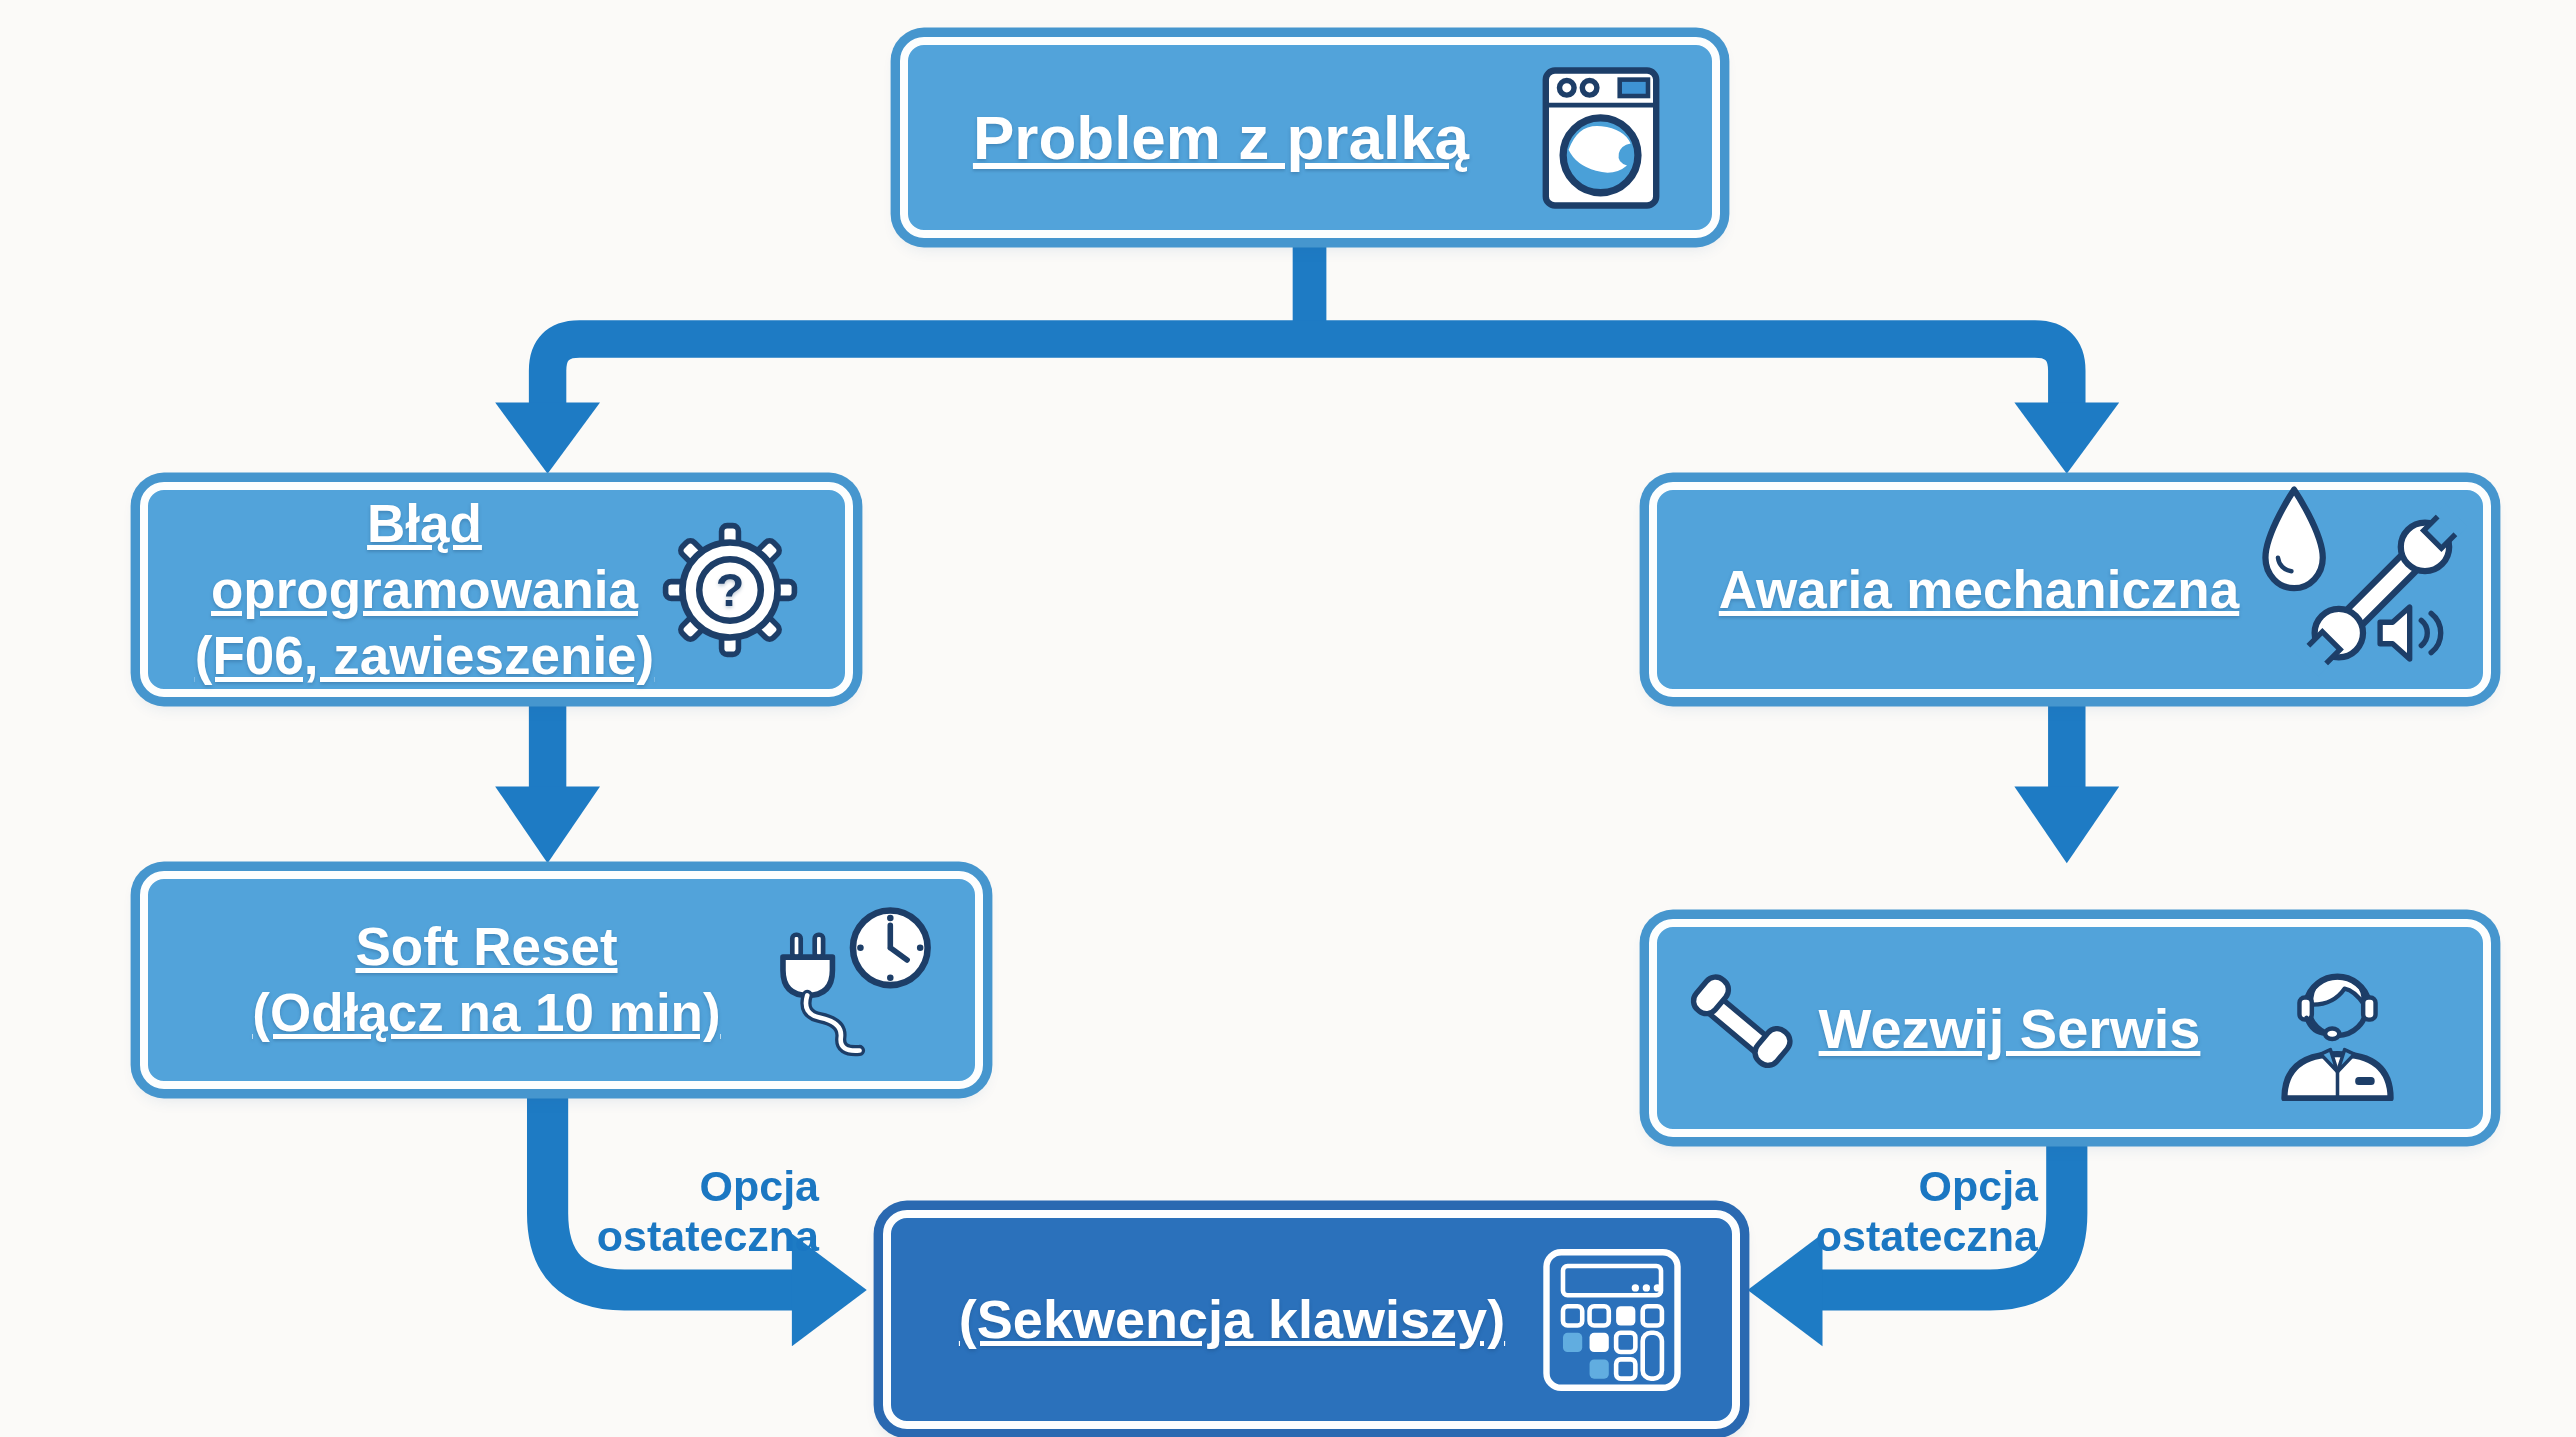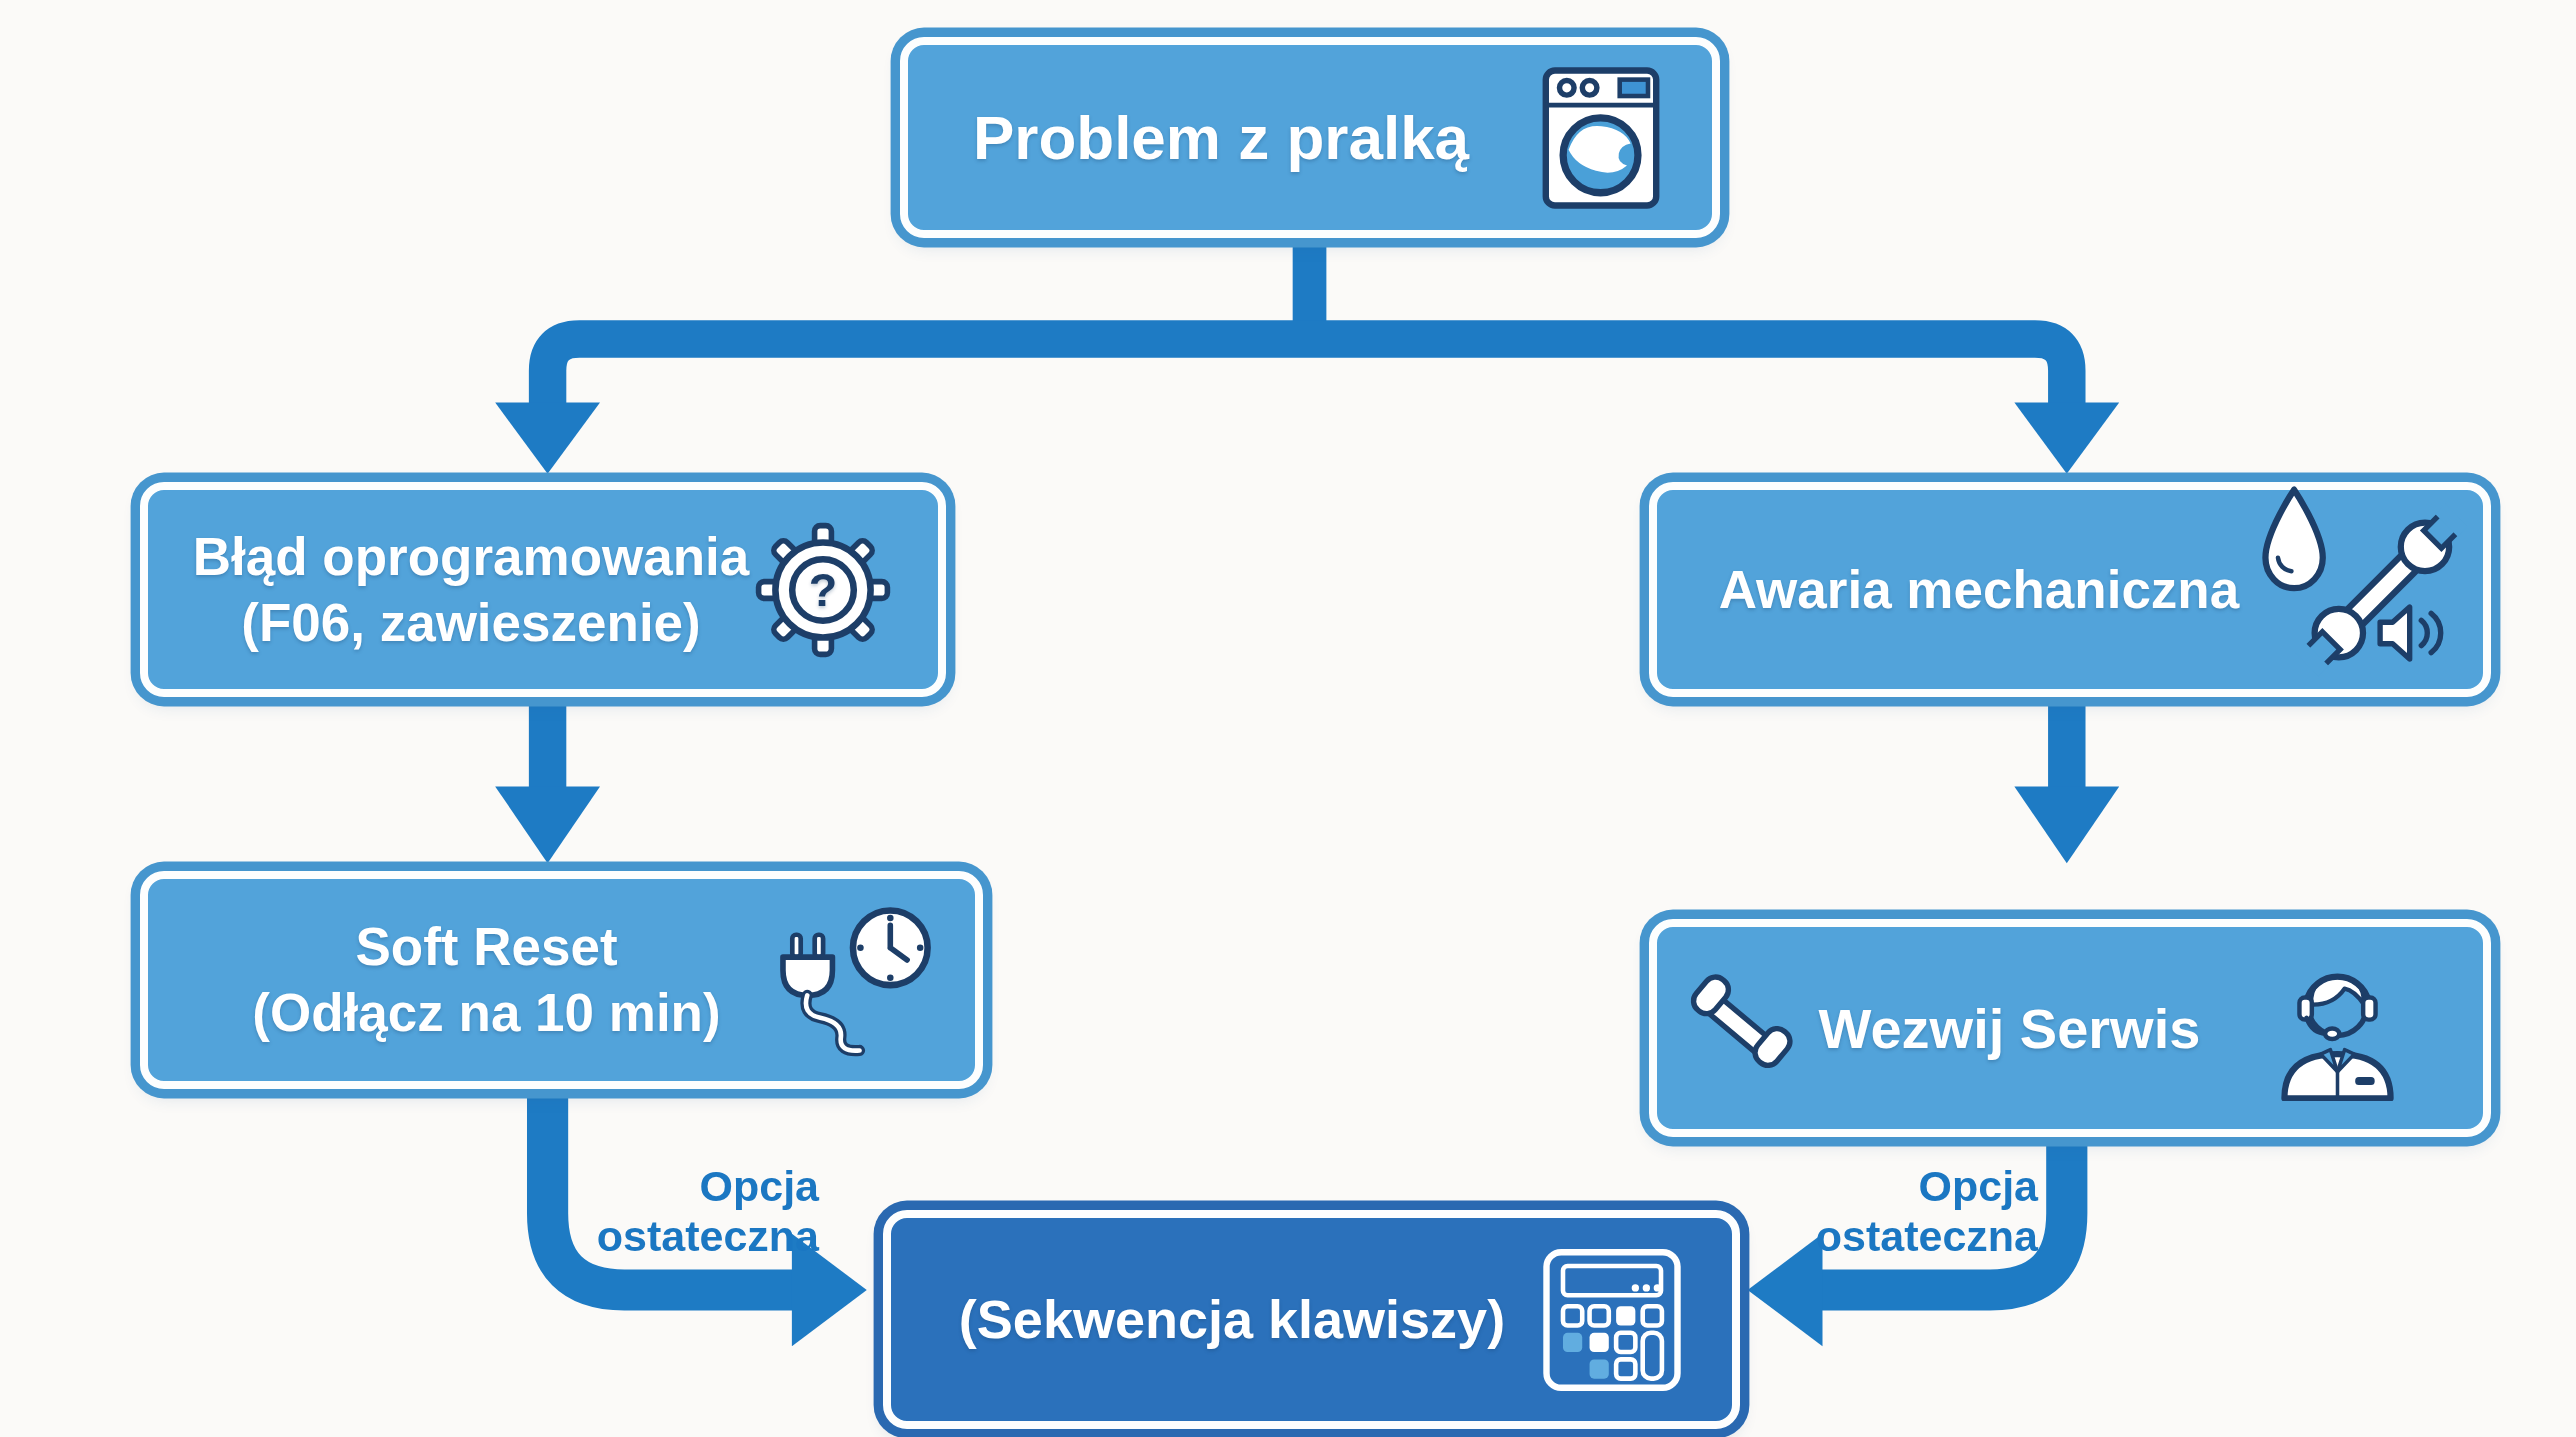--- a/index.html
+++ b/index.html
@@ -18,25 +18,26 @@
   
   .node {
     position:absolute; box-sizing:border-box;
     background:#52a3da;
     border:8.4px solid #fdfefe;
     border-radius:24px;
     box-shadow:0 0 0 9.4px #4696ce, 0 7.5px 17px rgba(40,90,140,.16);
     display:flex; flex-direction:column; justify-content:center; align-items:center;
     color:#ffffff; font-weight:bold; text-align:center;
     text-shadow:0 1.9px 3.7px rgba(20,60,100,.28);
+    text-decoration:underline;
   }
   .node-dark { background:#2b71bb; box-shadow:0 0 0 9.4px #2a69b1, 0 7.5px 17px rgba(30,70,120,.2); }
 
   .node-root    { left:900px;  top:37px;   width:820px; height:201px; padding:0 206px 0 28px; font-size:62px; }
-  .node-software{ left:140px;  top:482px;  width:806px; height:215px; padding:0 164px 0 20px; font-size:53px; line-height:66px; }
+  .node-software{ left:140px;  top:482px;  width:713px; height:215px; padding:0 164px 0 20px; font-size:53px; line-height:66px; }
   .node-mech    { left:1649px; top:482px;  width:842px; height:215px; padding:0 201px 0 19px; font-size:53px; line-height:66px;gap:24px; }
   .node-soft    { left:140px;  top:871px;  width:843px; height:218px; padding:0 164px 0 14px; font-size:53px; line-height:66px; }
   .node-service { left:1649px; top:871px;  width:842px; height:218px; padding:0 229px 0 108px; font-size:56px;margin-top:48px; }
   .node-hard    { left:883px;  top:1210px; width:857px; height:219px; padding:0 178px 0 19px; font-size:54px; line-height:67px; }
 
   .node .line { display:block; }
 
   .node-icon { position:absolute; top:50%; transform:translateY(-50%); }
   .icon-washer  { right:49px;  width:124px; height:146px; }
   .icon-gear    { right:45px;  width:140px; height:140px; }

